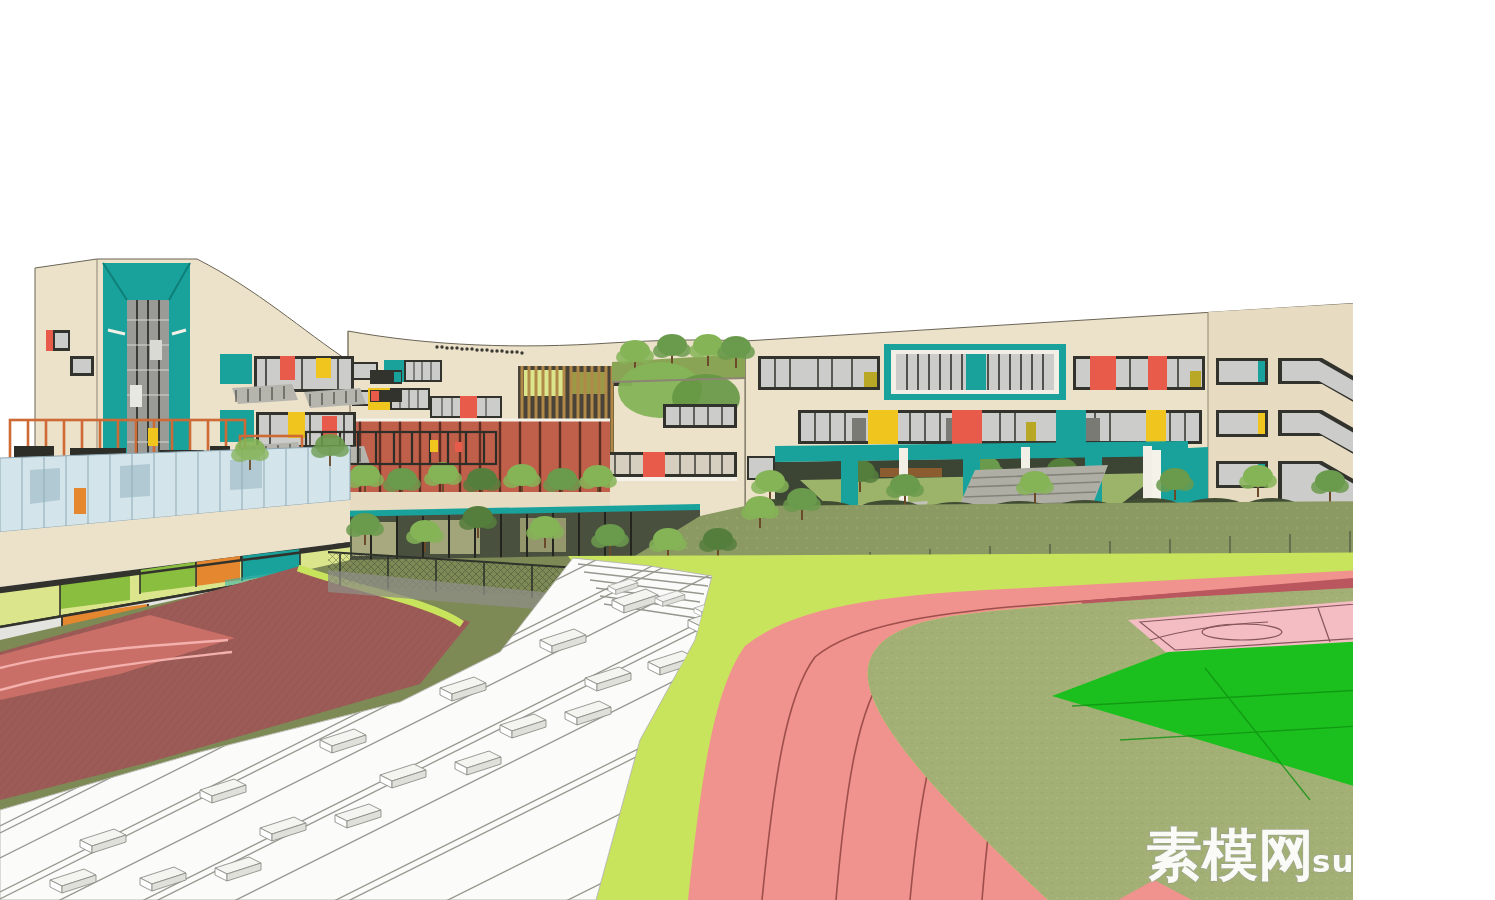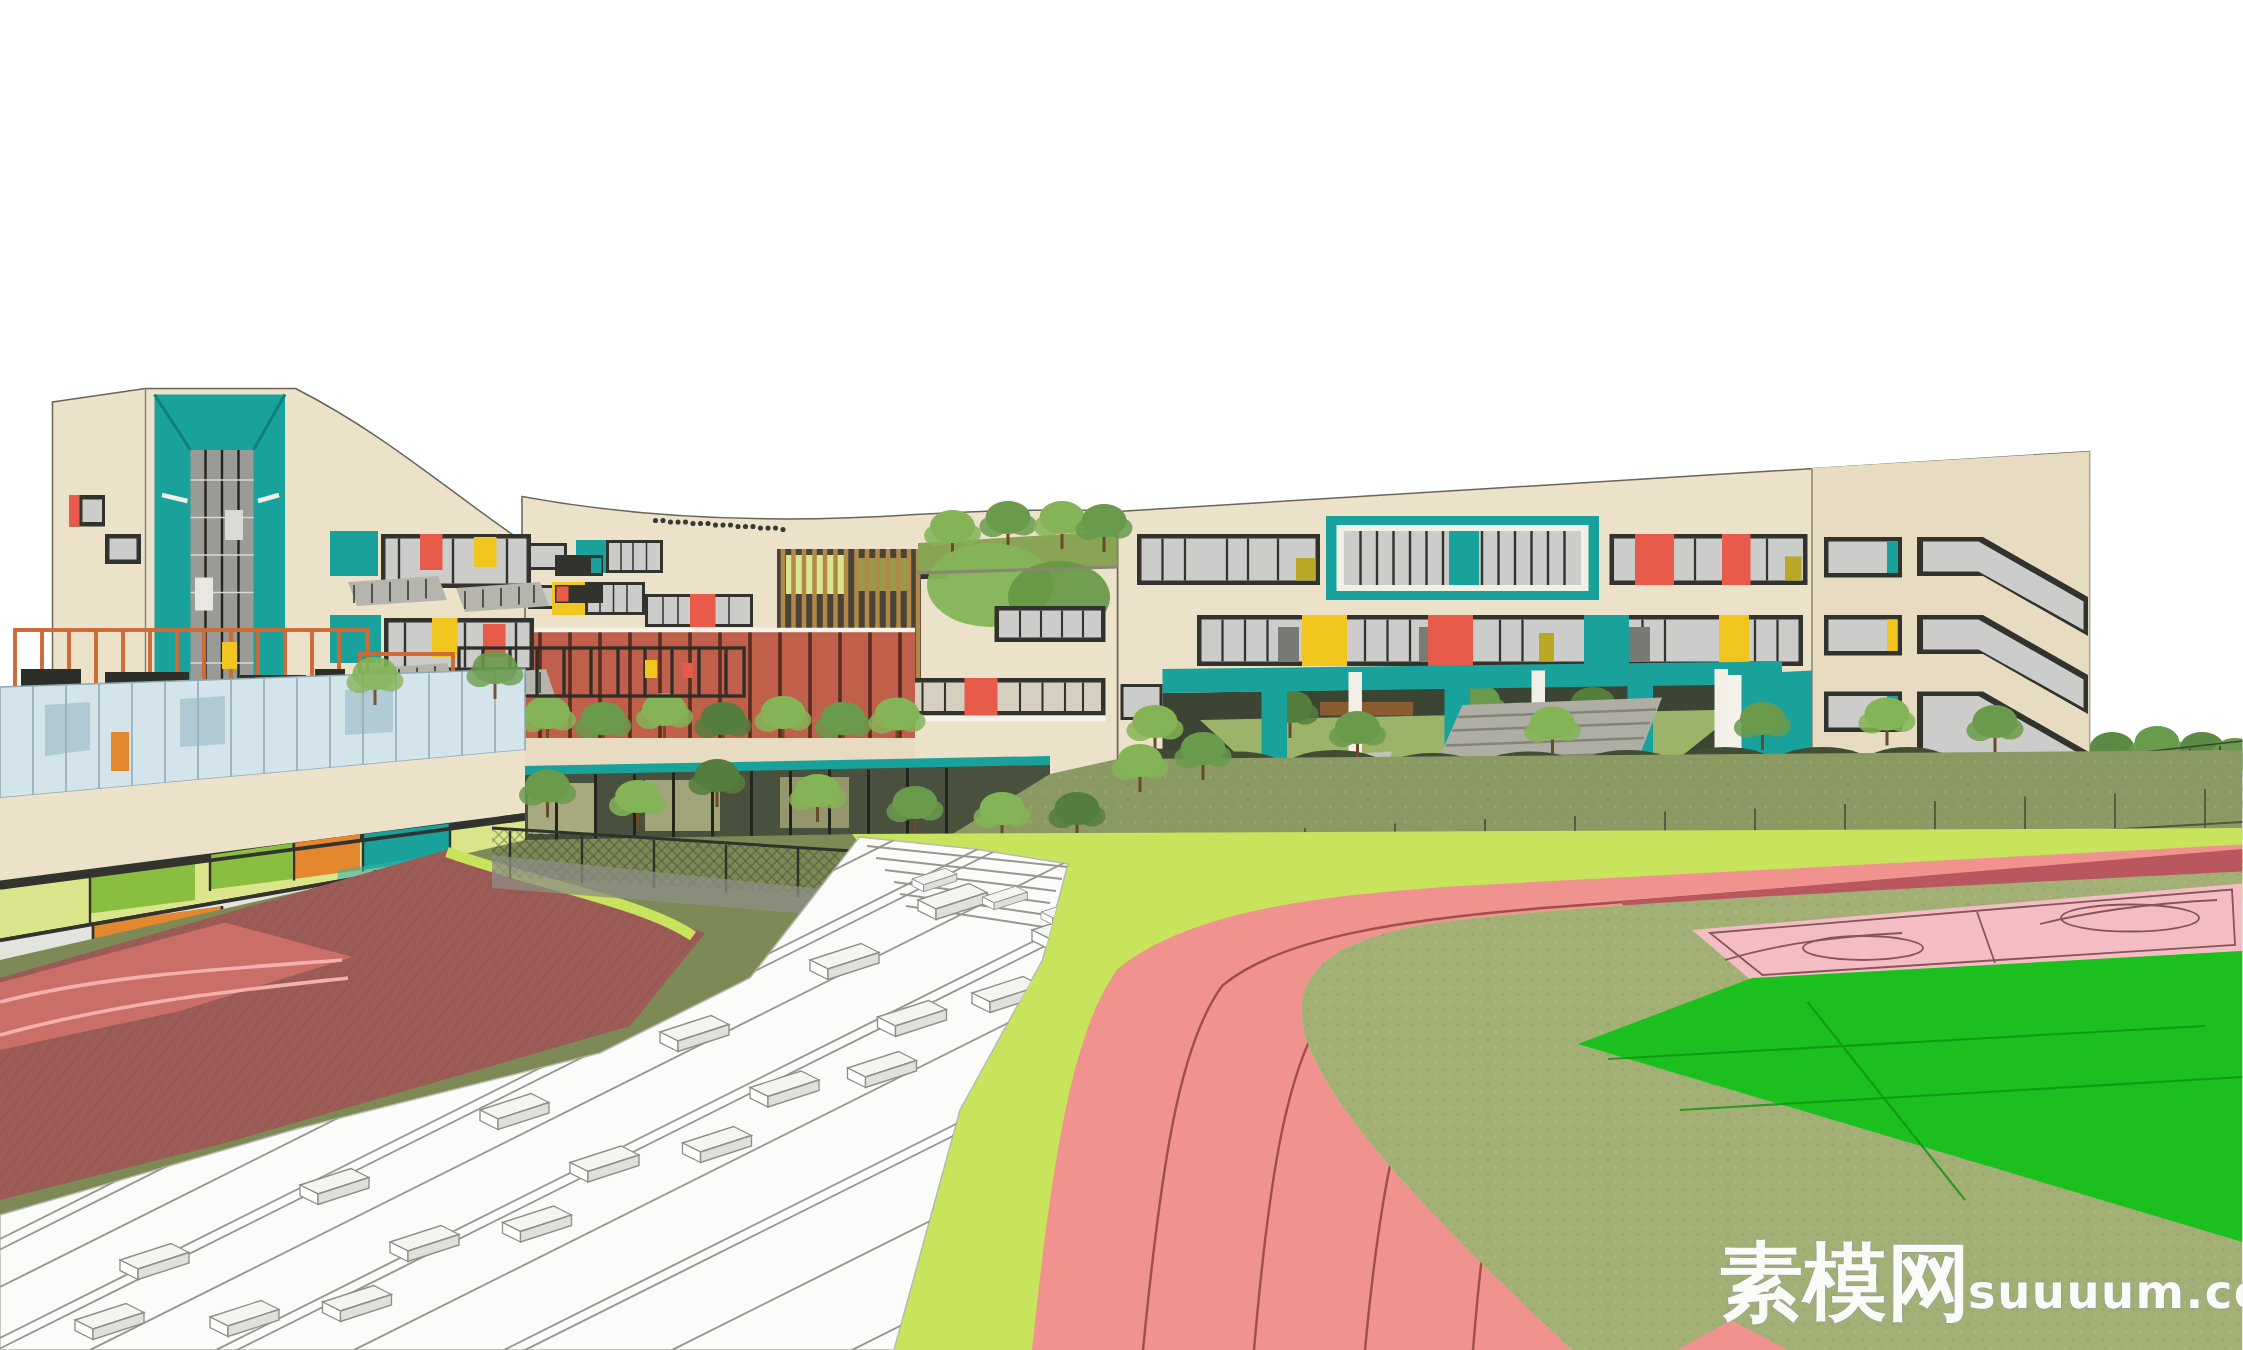--- a/index.html
+++ b/index.html
@@ -1,16 +1,16 @@
 <!DOCTYPE html>
 <html style="--white: #ffffff; --outline: #5a564c; --cream: #ece1c9; --cream_dark: #e2d4b6; --cream_band: #e7dcc2; --teal: #19a29b; --teal_dark: #0f7f7a; --red: #e85a4a; --yellow: #efc51e; --olive_pane: #b9a826; --orange: #e4872e; --orange_frame: #cd6a36; --lime_panel: #dbe68c; --green_panel: #8abe3e; --glass_blue: #d3e4ea; --glass_gray: #cccccb; --glass_light: #e3e3df; --frame_dark: #33332e; --wood: #a87e42; --tree_light: #85b457; --tree_mid: #649742; --tree_dark: #47703a; --hedge: #414d33; --slope_olive: #8a9a62; --infield: #a3b075; --lime_grass: #c8e45c; --track: #f0928d; --track_line: #8e4340; --track_dark: #b9565e; --court_pink: #f3bdc3; --field_green: #1cc01e; --maroon: #9c5b56; --track_red2: #c96f68; --base_pink: #f3a89f; --steps_white: #fbfbfa; --step_line: #97978f; --path_gray: #c6c6bd; --stone: #aeaea4; --fence: #2e332b; --balustrade_line: #8fa9b5; --watermark: #ffffff;"><head>
 <meta charset="utf-8">
 <style>
   html,body{margin:0;padding:0;background:#fff;}
-  #stage{width:1495px;height:900px;position:relative;overflow:hidden;
+  #stage{width:1353px;height:900px;position:relative;overflow:hidden;
          font-family:"DejaVu Sans","Liberation Sans",sans-serif;}
   svg{display:block}
   
   .f-white{fill:var(--white)} .f-cream{fill:var(--cream)}
   .f-cream3{fill:var(--cream_band)} .f-teal{fill:var(--teal)}
   .f-red{fill:var(--red)} .f-yel{fill:var(--yellow)} .f-olp{fill:var(--olive_pane)}
   .f-org{fill:var(--orange)} .f-limep{fill:var(--lime_panel)} .f-grnp{fill:var(--green_panel)}
   .f-glb{fill:var(--glass_blue)} .f-glg{fill:var(--glass_gray)} .f-gll{fill:var(--glass_light)}
   .f-frm{fill:var(--frame_dark)} .f-treeL{fill:var(--tree_light)}
   .f-treeM{fill:var(--tree_mid)} .f-hedge{fill:var(--hedge)}

